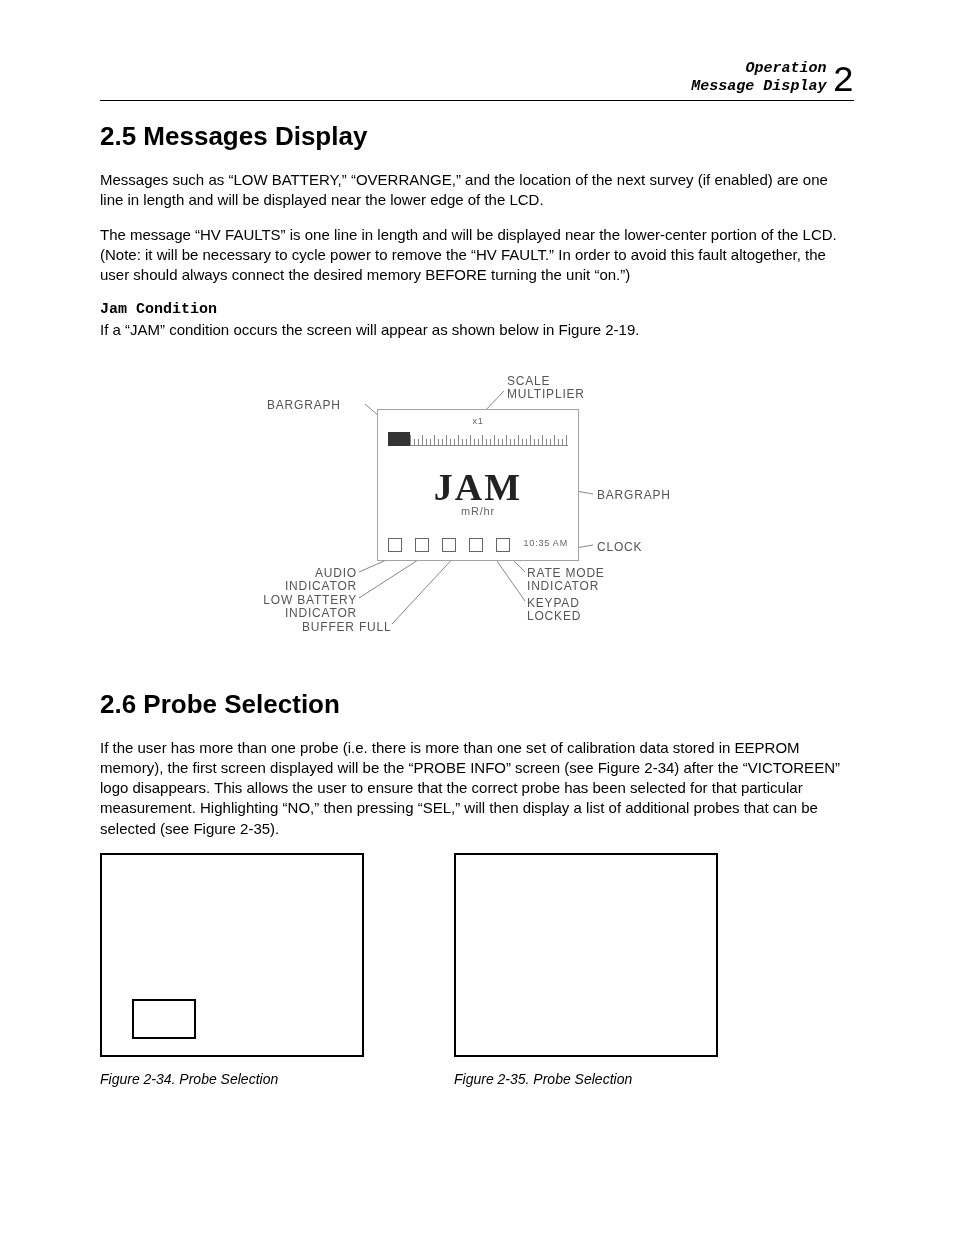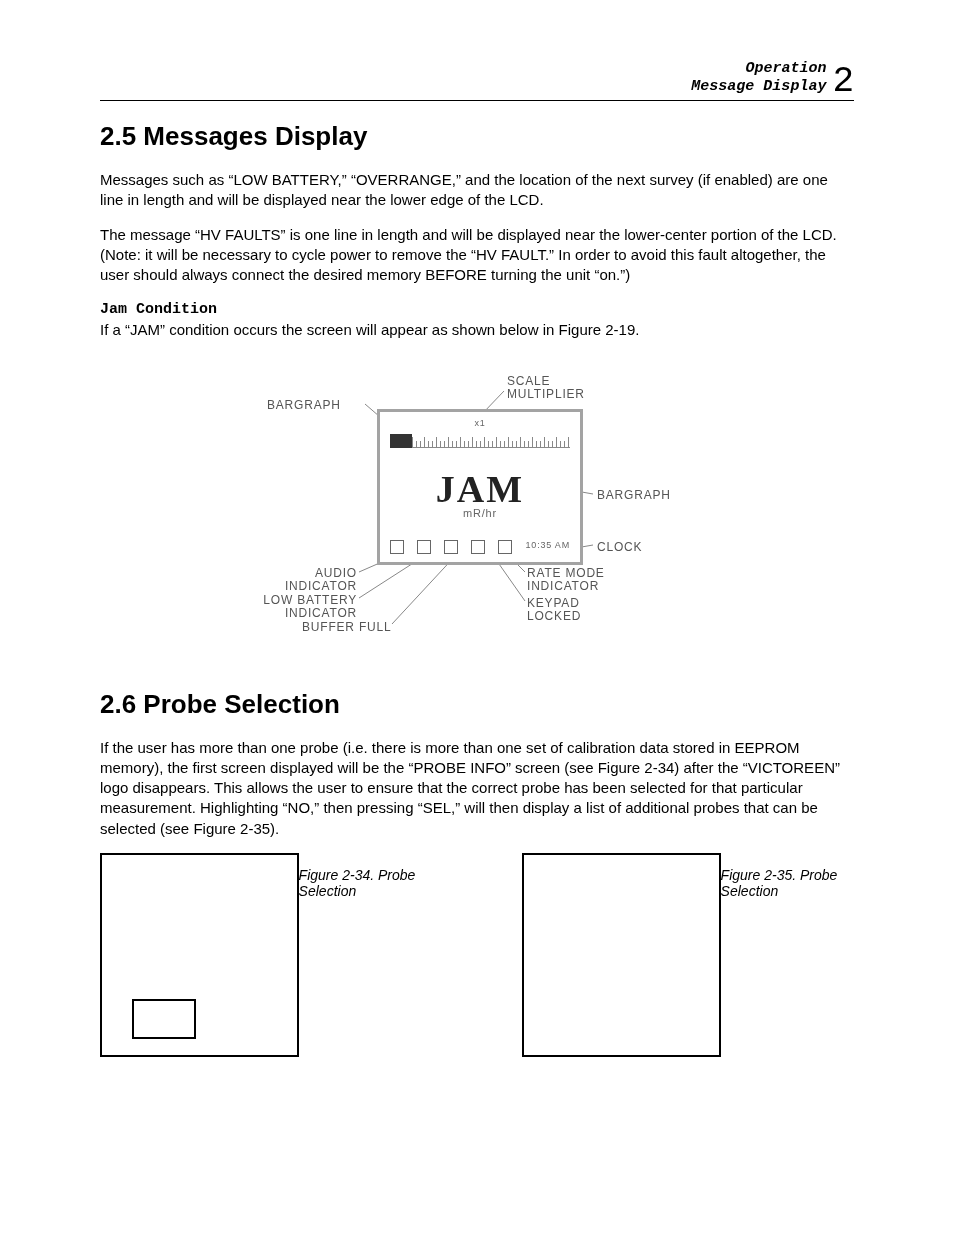--- a/index.html
+++ b/index.html
@@ -70,21 +70,21 @@
     font-size: 10px;
     letter-spacing: 0.8px;
     color: #555;
   }
   .lcd {
     position: absolute;
     left: 100px;
     top: 40px;
     width: 200px;
     height: 150px;
-    border: 3px solid #a3a3a3;
+    border: 1px solid #a3a3a3;
     background: #fff;
   }
   .scale-label {
     position: absolute;
     left: 50%;
     top: 6px;
     transform: translateX(-50%);
     font-size: 9px;
     color: #666;
   }
@@ -194,21 +194,21 @@
     bottom: 16px;
     width: 60px;
     height: 36px;
     border: 2px solid #000;
   }
   .figcap {
     font-style: italic;
     font-size: 14px;
     margin-top: 14px;
   }
-  .figs-col { display: flex; flex-direction: row; }
+  .figs-col { display: flex; flex-direction: column; }
 </style>
 </head>
 <body>
 
 <div class="page">
 
   <div class="header-block">
     <div class="header-text">
       <div>Operation</div>
       <div>Message Display</div>

